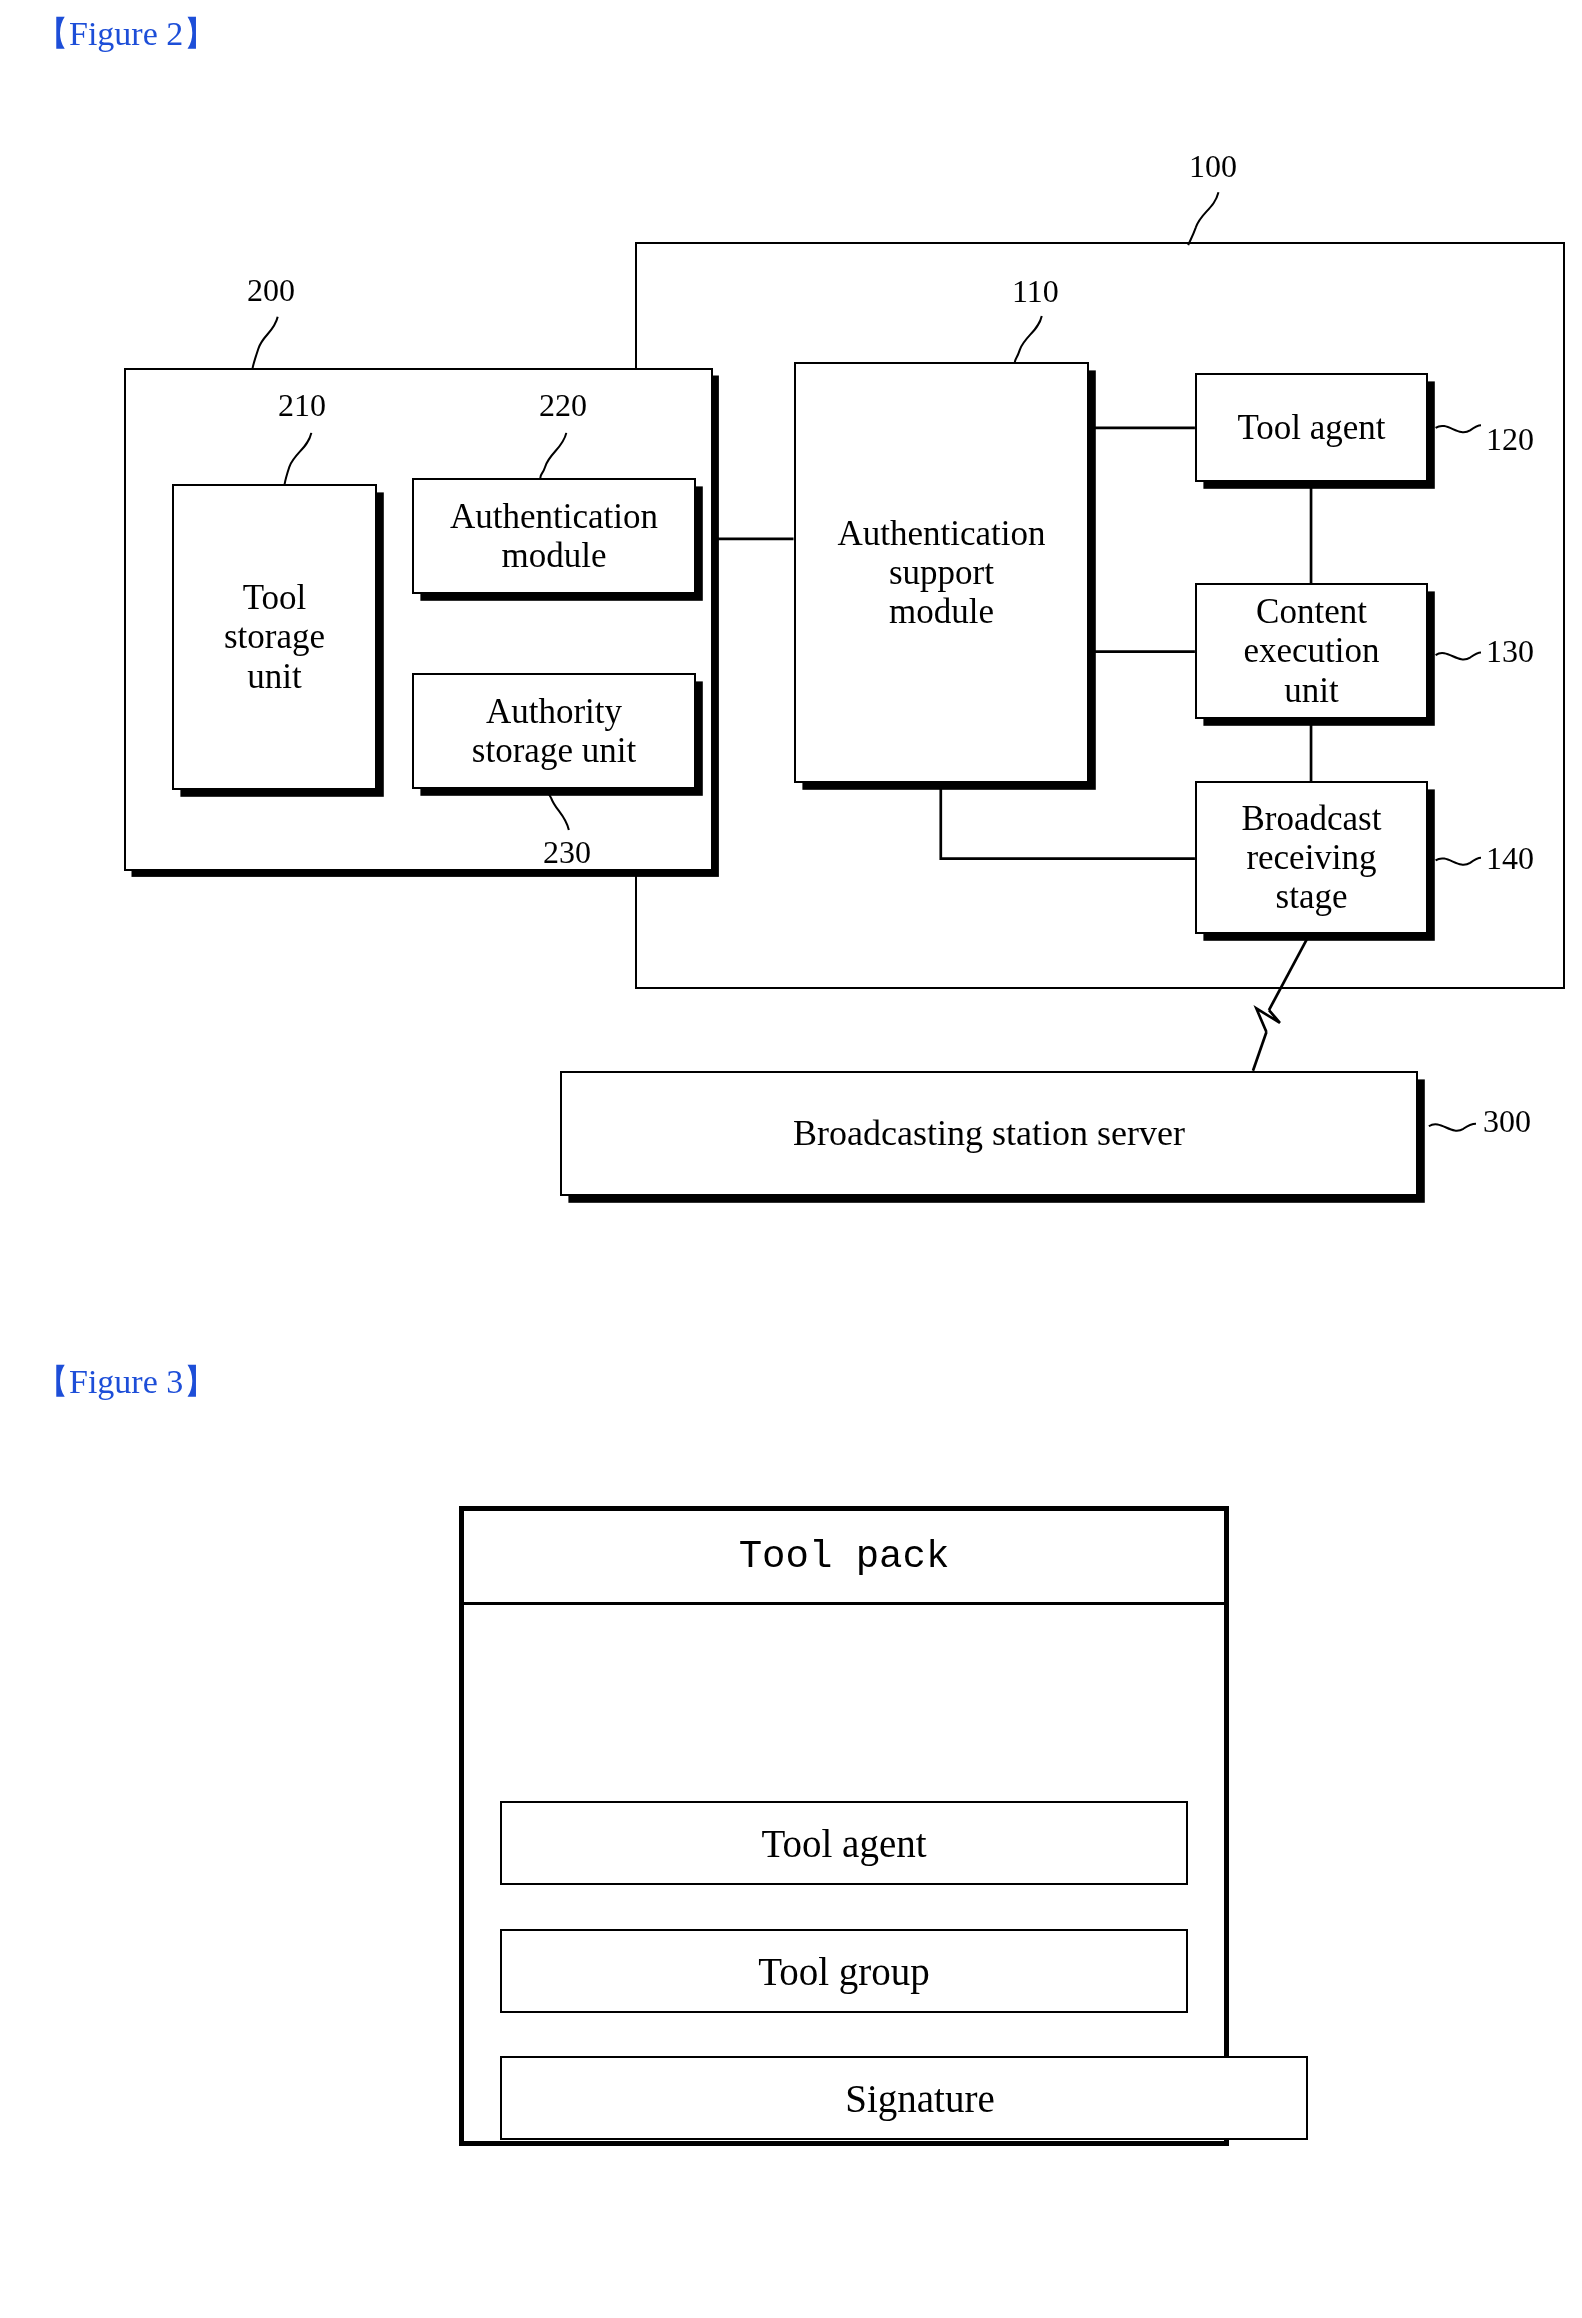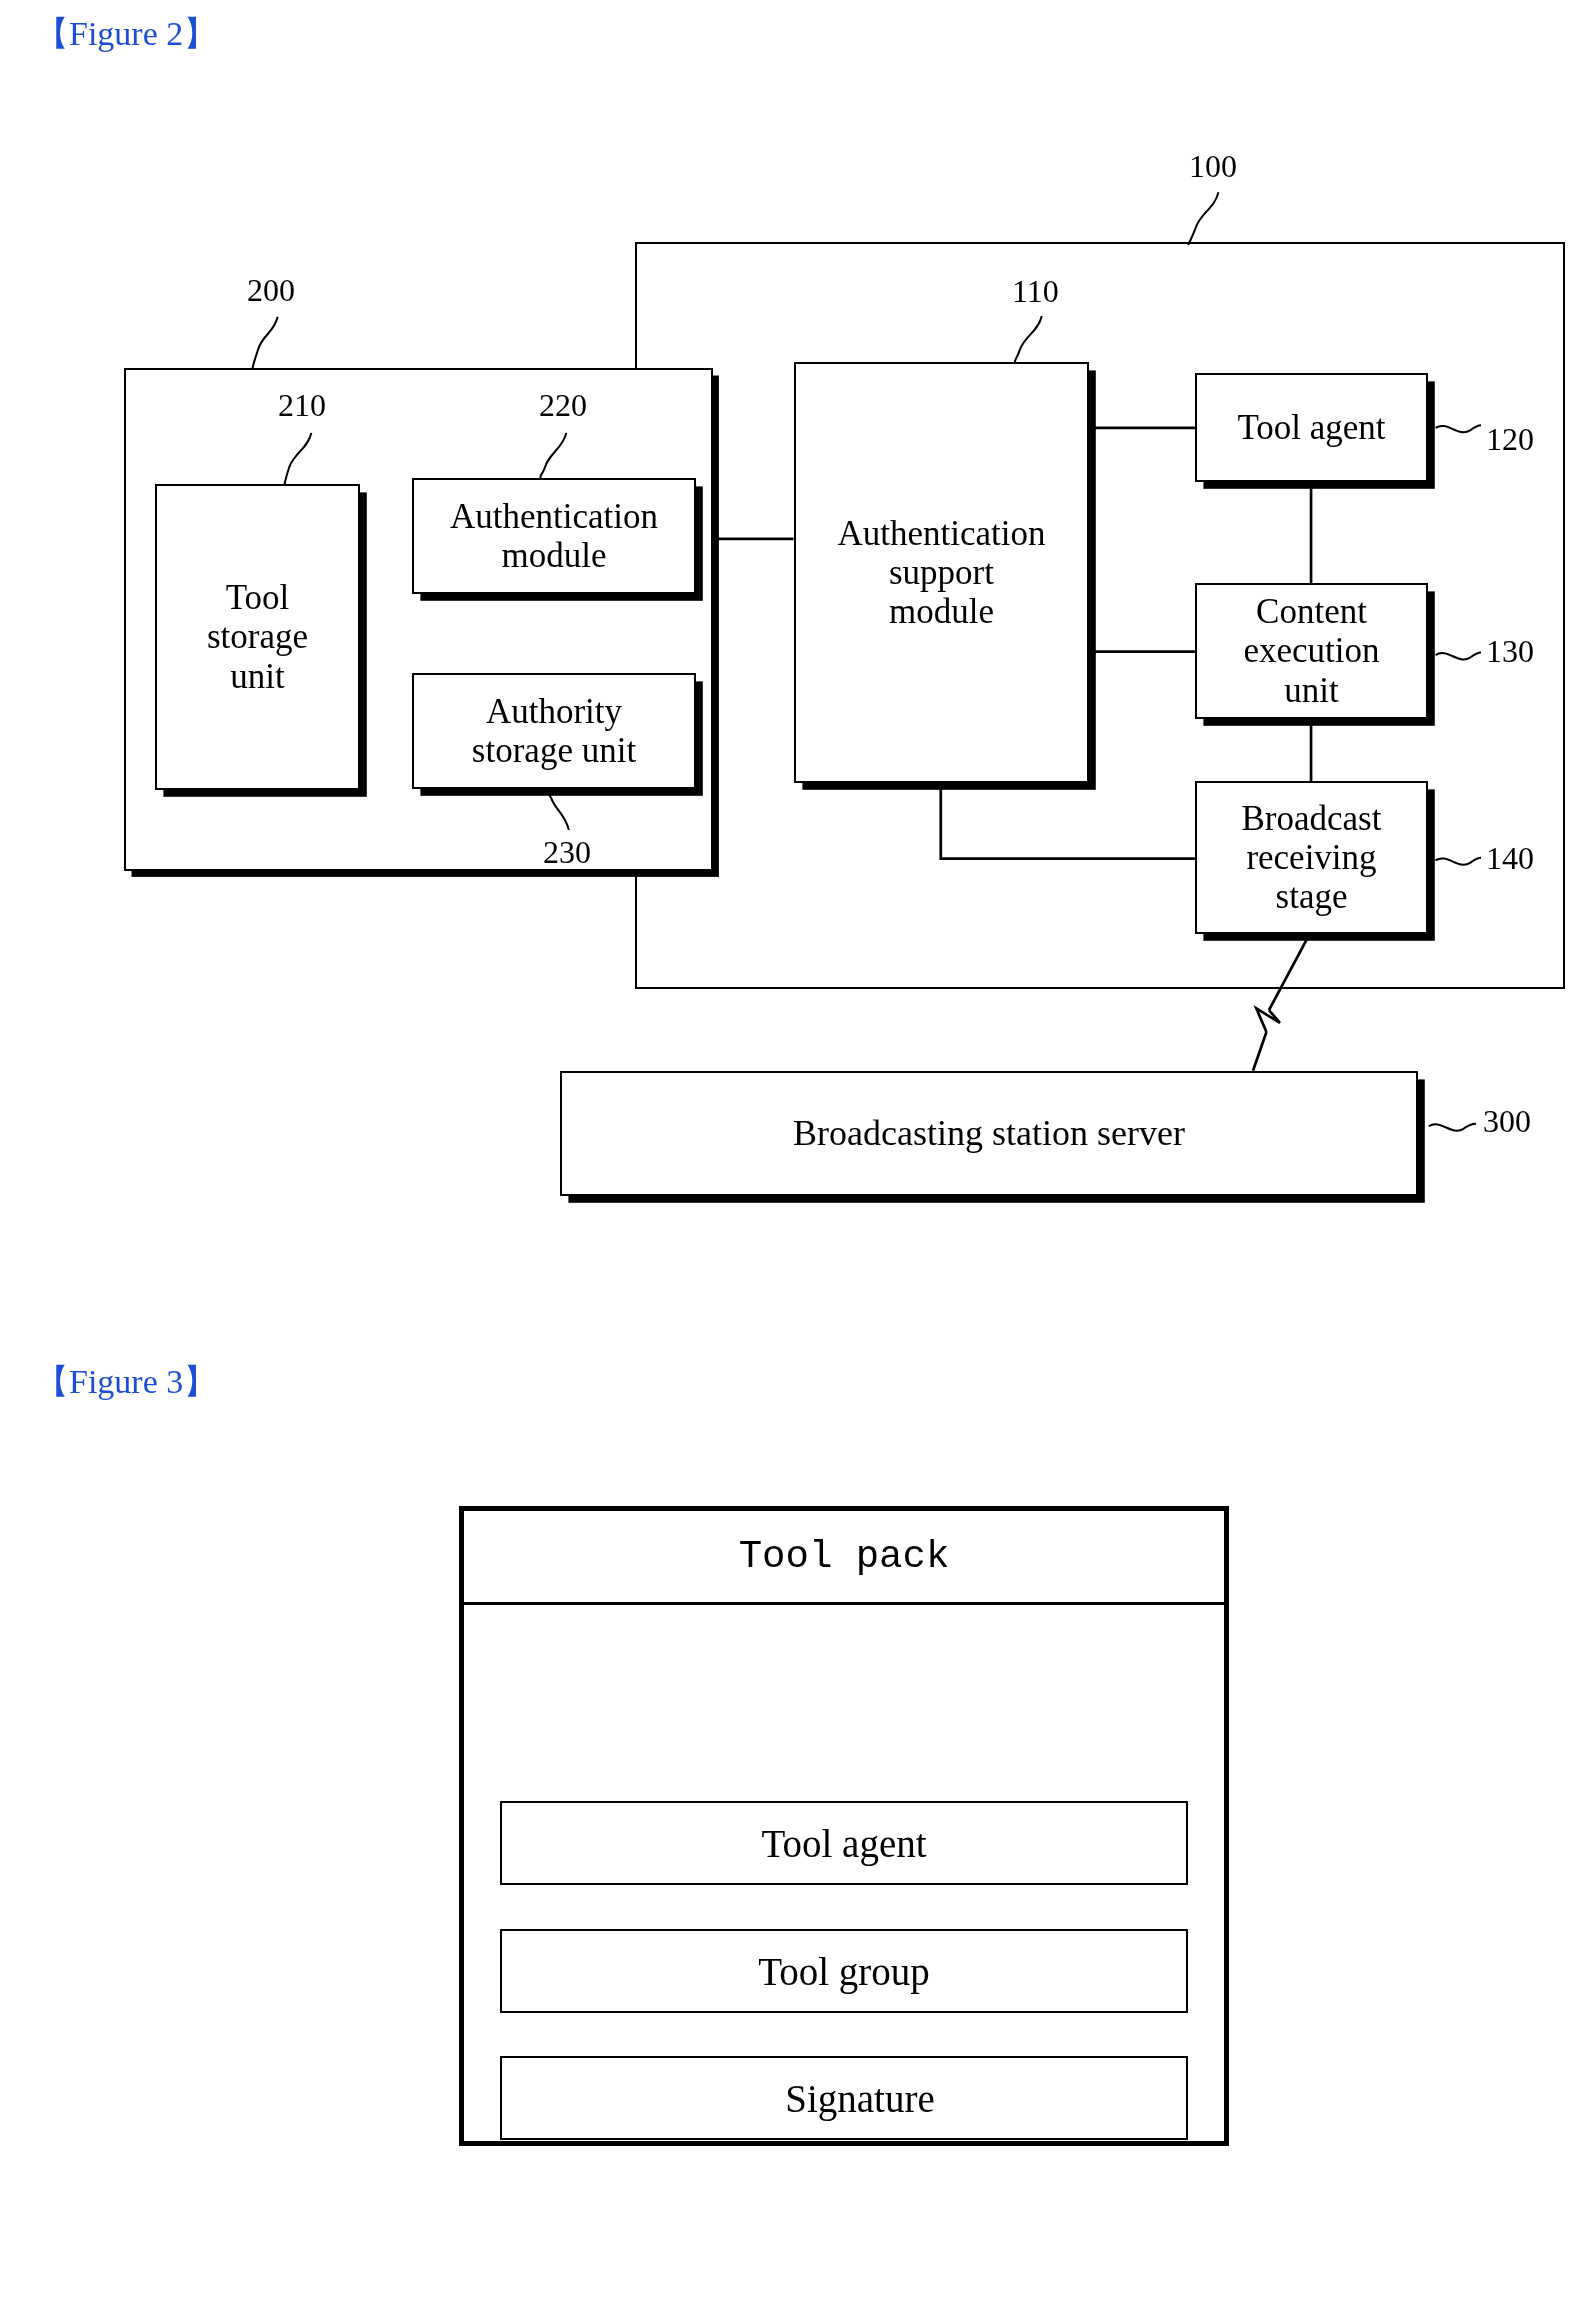--- a/index.html
+++ b/index.html
@@ -153,21 +153,21 @@
   </div>
 
   <div class="box shadowed" style="left:1195px; top:781px; width:233px; height:153px; font-size:35px;">
     <span class="label">Broadcast
 receiving
 stage</span>
   </div>
 
   <div class="container-box container-fill shadowed" style="left:124px; top:368px; width:589px; height:503px;"></div>
 
-  <div class="box shadowed" style="left:155px; top:484px; width:205px; height:306px; font-size:35px;">
+  <div class="box shadowed" style="left:172px; top:484px; width:205px; height:306px; font-size:35px;">
     <span class="label">Tool
 storage
 unit</span>
   </div>
 
   <div class="box shadowed" style="left:412px; top:478px; width:284px; height:116px; font-size:35px;">
     <span class="label">Authentication
 module</span>
   </div>
 
@@ -201,21 +201,21 @@
 
 
   <div class="toolpack-row" style="left:500px; top:1801px; width:688px; height:84px;">
     <span>Tool agent</span>
   </div>
 
   <div class="toolpack-row" style="left:500px; top:1929px; width:688px; height:84px;">
     <span>Tool group</span>
   </div>
 
-  <div class="toolpack-row" style="left:500px; top:2056px; width:688px; height:84px;padding-left:32px;">
+  <div class="toolpack-row" style="left:500px; top:2056px; width:808px; height:84px;padding-left:32px;">
     <span>Signature</span>
   </div>
 
   <svg class="overlay" viewBox="0 0 1880 2755">
 
     <path class="leader" d="M1448,228 C1443,248 1427,252 1421,270 C1417,281 1414,286 1412,291"></path>
 
     <path class="leader" d="M330,376 C326,394 312,398 307,414 C303,426 301,432 300,438"></path>
 
     <path class="leader" d="M370,514 C366,532 350,538 344,554 C340,566 339,570 338,576"></path>

